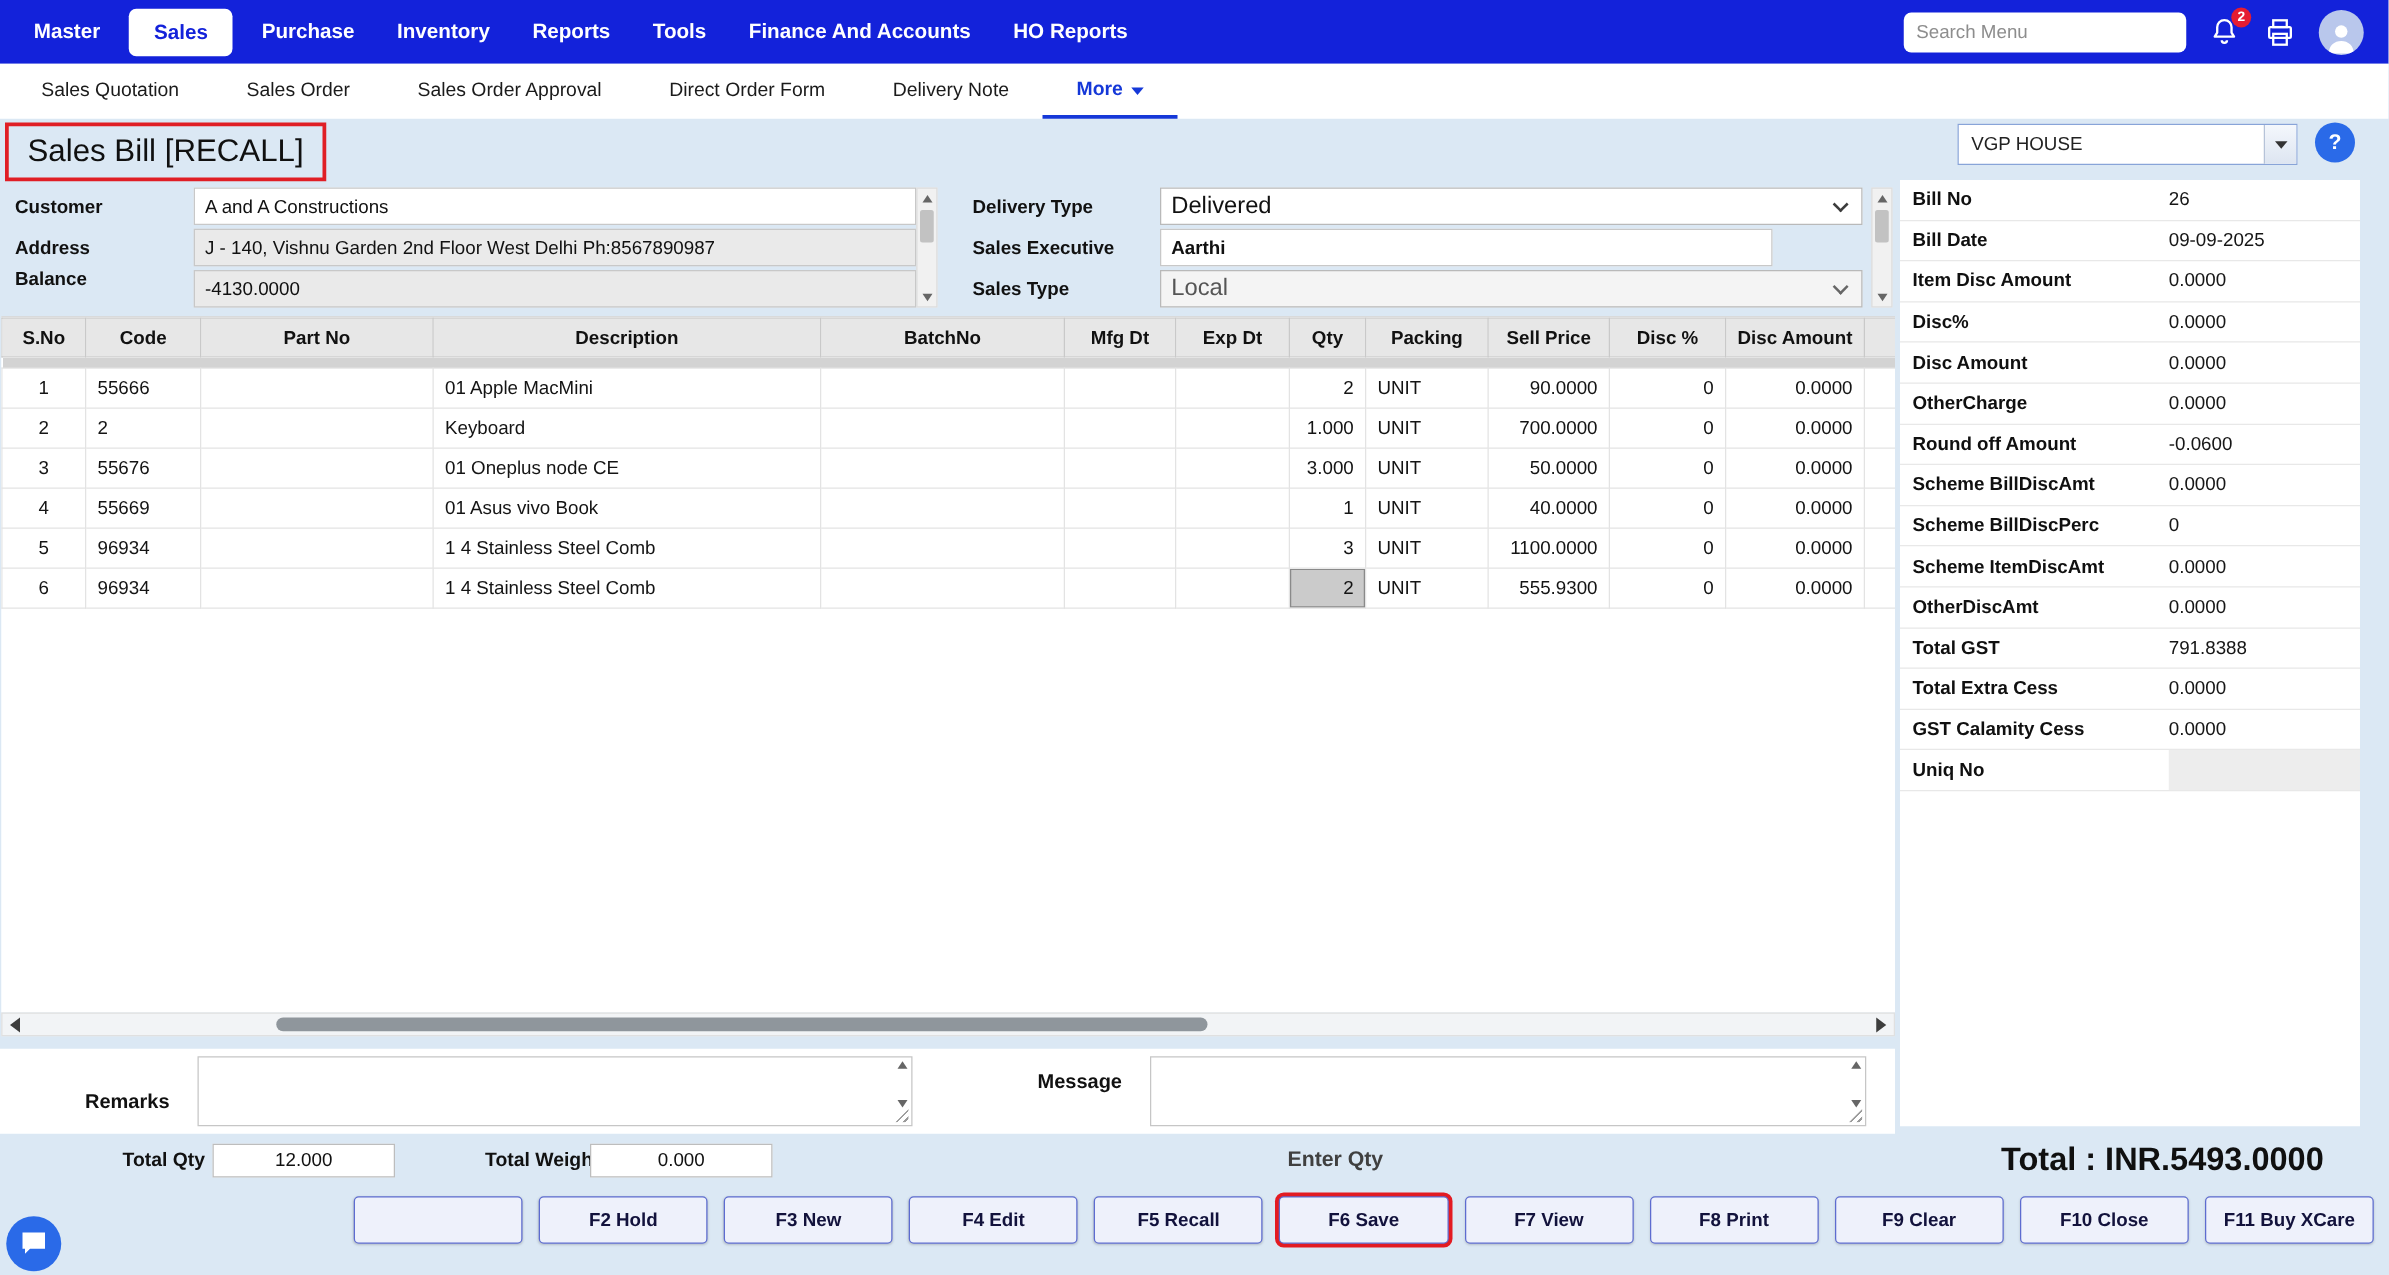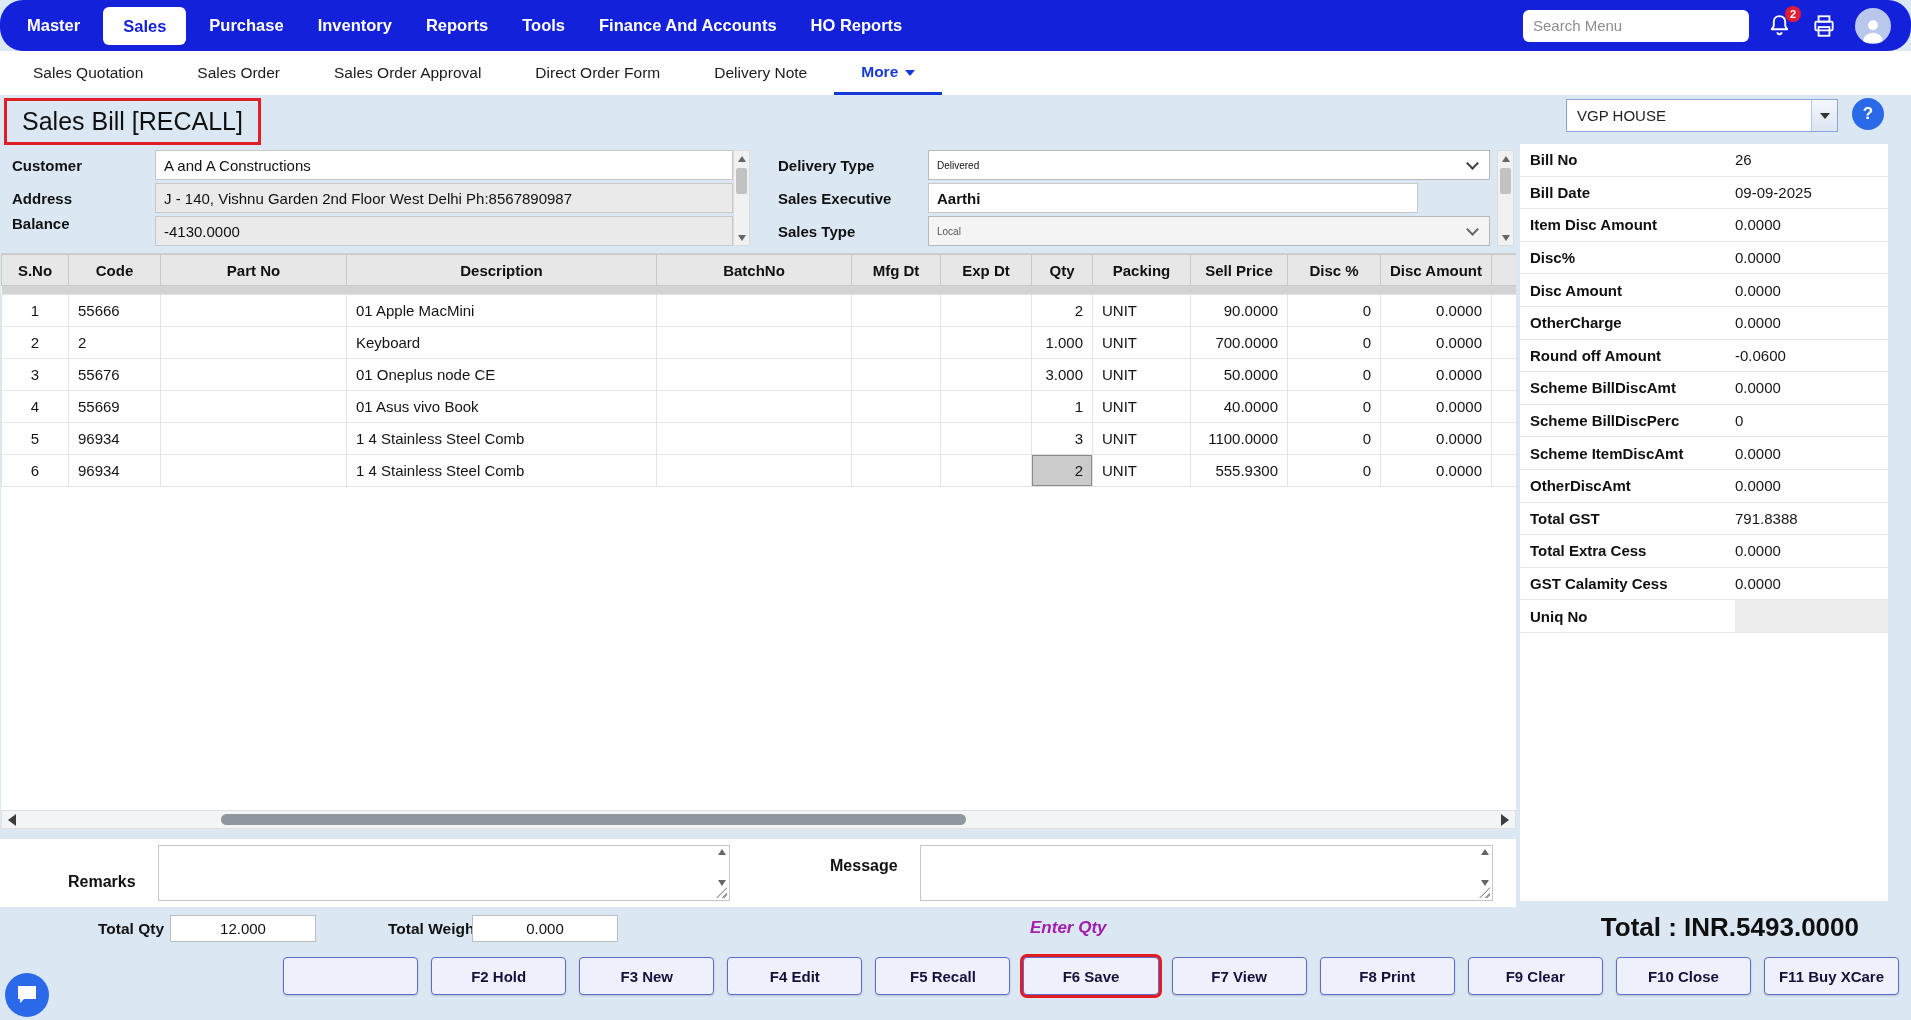--- a/index.html
+++ b/index.html
@@ -1,20 +1,20 @@
 <!DOCTYPE html>
 <html><head>
 <meta charset="utf-8">
 <style>
   * { box-sizing: border-box; }
   body { margin:0; background:#dbe8f4; font-family:"Liberation Sans", sans-serif; }
   .app { position:relative; width:1911px; height:1020px; overflow:hidden; background:#dbe8f4; }
 
   
-  .topnav { height:51px; background:#1322da; display:flex; align-items:center; padding:0 10px;border-radius:23px; }
+  .topnav { height:51px; background:#1322da; display:flex; align-items:center; padding:0 10px; }
   .nav-item { color:#fff; font-weight:bold; font-size:16.5px; padding:0 17px; height:51px; line-height:51px; cursor:pointer; white-space:nowrap; }
   .nav-item.active { background:#fff; color:#1322da; height:38px; line-height:38px; border-radius:6px; padding:0 20px; margin:0 6px; align-self:center; }
   .topnav-right { margin-left:auto; display:flex; align-items:center; gap:18px; padding-right:10px; }
   .search { width:226px; height:32px; border:none; border-radius:6px; padding:0 10px; font-size:15px; font-family:inherit; color:#000000; outline:none; }
   .search::placeholder { color:#8d8d8d; }
   .bell-wrap { position:relative; width:26px; height:26px; }
   .badge { position:absolute; top:-7px; right:-8px; background:#e51c31; color:#fff; border-radius:50%; min-width:16px; height:16px; font-size:11px; font-weight:bold; display:flex; align-items:center; justify-content:center; padding:0 3px; }
   .avatar { width:36px; height:36px; border-radius:50%; background:#b9c7ec; display:flex; align-items:flex-end; justify-content:center; overflow:hidden; }
 
   
@@ -31,21 +31,21 @@
   .branch { position:absolute; left:1566px; top:4px; width:272px; height:33px; background:#fff; border:1px solid #88a4d8; display:flex; align-items:stretch; cursor:pointer; }
   .branch-text { flex:1; padding-left:10px; font-size:15px; color:#222; display:flex; align-items:center; }
   .combo-btn { width:26px; background:linear-gradient(#f4f7fc,#dde5f1); border-left:1px solid #b6c3d8; display:flex; align-items:center; justify-content:center; }
   .tri-down { width:0; height:0; border-left:5px solid transparent; border-right:5px solid transparent; border-top:6px solid #333; }
   .help { position:absolute; left:1852px; top:3px; width:32px; height:32px; border-radius:50%; background:#2a6ae8; color:#fff; font-weight:bold; font-size:17px; display:flex; align-items:center; justify-content:center; cursor:pointer; }
 
   
   .flabel { position:absolute; font-size:15px; font-weight:bold; color:#111; white-space:nowrap; }
   .ffield { position:absolute; height:30px; border:1px solid #c8c8c8; background:#fff; font-size:15px; color:#111; display:flex; align-items:center; padding:0 8px; }
   .gray { background:#eaeaea; }
-  .selectbox { position:absolute; height:30px; border:1px solid #b9b9b9; background:#fff; font-size:10px; color:#111; display:flex; align-items:center; justify-content:space-between; padding:0 12px 0 8px; cursor:pointer; }
+  .selectbox { position:absolute; height:30px; border:1px solid #b9b9b9; background:#fff; font-size:19px; color:#111; display:flex; align-items:center; justify-content:space-between; padding:0 12px 0 8px; cursor:pointer; }
   .chev { width:9px; height:9px; border-right:2px solid #3c3c3c; border-bottom:2px solid #3c3c3c; transform:rotate(45deg); margin-top:-4px; }
   .muted { background:#f4f4f4; color:#555; }
   .muted .chev { border-color:#666; }
 
   .vscroll { position:absolute; width:17px; height:96px; top:55px; background:#f1f1f1; border:1px solid #dcdcdc; }
   .vs-btn { position:absolute; left:0; right:0; height:15px; display:flex; align-items:center; justify-content:center; cursor:pointer; }
   .vs-up { top:0; } .vs-down { bottom:0; }
   .tri-up-s { width:0; height:0; border-left:4px solid transparent; border-right:4px solid transparent; border-bottom:6px solid #666; }
   .tri-down-s { width:0; height:0; border-left:4px solid transparent; border-right:4px solid transparent; border-top:6px solid #666; }
   .vs-thumb { position:absolute; left:2px; right:2px; top:17px; height:26px; background:#c2c2c2; border-radius:2px; cursor:pointer; }
@@ -79,21 +79,21 @@
   .notes { position:absolute; left:0; top:744px; width:1516px; height:68px; background:#fff; }
   .nlabel { position:absolute; top:18px; font-size:16px; font-weight:bold; color:#111; }
   .note-box { position:absolute; top:6px; height:56px; border:1px solid #c6c6c6; background:#fff; cursor:text; }
   .na-up { position:absolute; right:3px; top:3px; }
   .na-down { position:absolute; right:3px; bottom:14px; }
   .grip { position:absolute; right:2px; bottom:2px; width:11px; height:11px; background:repeating-linear-gradient(135deg, transparent 0 3px, #9a9a9a 3px 4.5px); clip-path:polygon(100% 0, 0 100%, 100% 100%); }
 
   
   .blabel { position:absolute; font-size:15.5px; font-weight:bold; color:#111; top:825px; }
   .binput { position:absolute; top:820px; height:27px; border:1px solid #bdbdbd; background:#fff; text-align:center; font-size:15px; font-family:inherit; color:#111; outline:none; }
-  .status { position:absolute; left:1030px; top:823px; font-size:17px; font-weight:bold; color:#a21caf;font-style:italic; }
+  .status { position:absolute; left:1030px; top:823px; font-size:17px; font-weight:bold; color:#404040; }
 
   .btnrow { position:absolute; left:283px; top:862px; width:1616px; display:flex; gap:13px; }
   .btn { flex:1; height:38px; background:#eef1fb; border:1px solid #5d6cd0; border-radius:4px; font-size:15px; font-weight:bold; color:#12123c; display:flex; align-items:center; justify-content:center; box-shadow:0 1px 2px rgba(0,0,0,0.18); cursor:pointer; white-space:nowrap; }
   .btn.save { box-shadow:0 0 0 3px #e31b22; }
 
   .chat { position:absolute; left:5px; top:878px; width:44px; height:44px; border-radius:50%; background:#2a6ae8; display:flex; align-items:center; justify-content:center; cursor:pointer; }
 </style>
 </head>
 <body>
 

